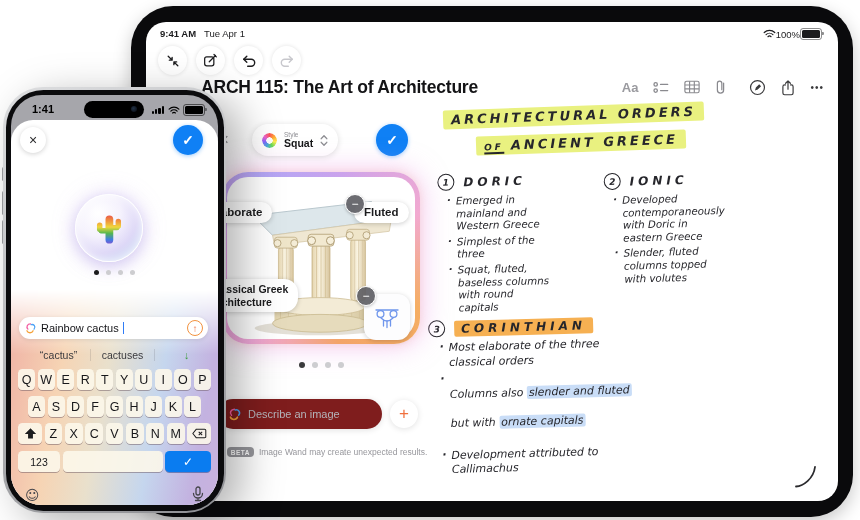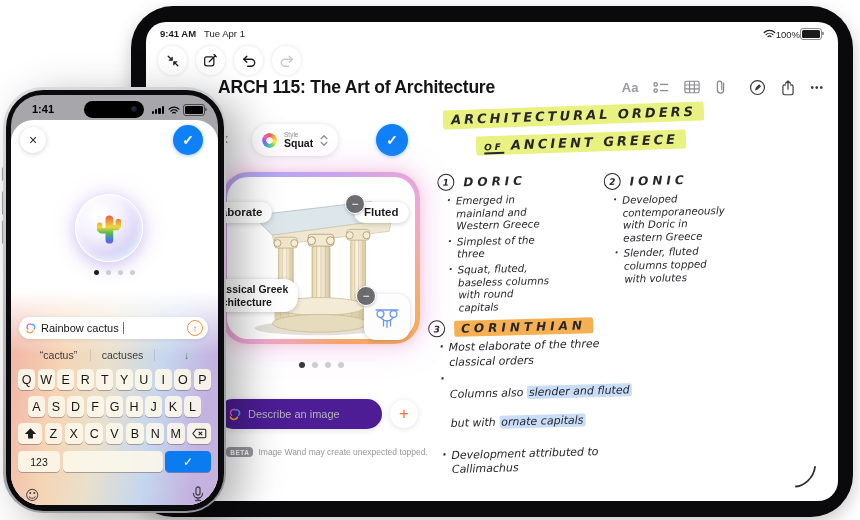--- a/index.html
+++ b/index.html
@@ -25,21 +25,21 @@
   .tb-btn{width:29px;height:29px;border-radius:50%;background:#fff;box-shadow:0 0 4px rgba(0,0,0,.12);
         display:flex;align-items:center;justify-content:center;color:#1c1c1e;}
   .tb-btn.dis{color:#c7c7cc;}
   .tb-right{position:absolute;right:14px;top:24px;height:30px;display:flex;align-items:center;gap:15px;color:#8a8a8f;margin-top:26px;}
   .tb-right .dark{color:#3a3a3c;}
   .aa{font-size:13px;font-weight:bold;color:#9a9a9f;}
   .dots3{font-size:10px;letter-spacing:1px;color:#3a3a3c;}
   .search-pill{display:flex;align-items:center;gap:5px;background:#f1f1f3;border-radius:14px;
         height:27px;padding:0 9px;width:118px;color:#8e8e93;font-size:11.5px;}
   .search-pill .micside{margin-left:auto;}
-  .note-title{position:absolute;left:72px;top:55px;font-size:17.5px;font-weight:bold;color:#141416;letter-spacing:-.2px;}
+  .note-title{position:absolute;left:55px;top:55px;font-size:17.5px;font-weight:bold;color:#141416;letter-spacing:-.2px;}
 
   
   .hw{font-family:"DejaVu Sans",sans-serif;font-style:italic;color:#26262b;}
   .hw-head{position:absolute;transform:rotate(-2deg);font-size:13px;letter-spacing:3px;font-weight:bold;
         background:#e9f180;padding:2px 8px;border-radius:2px;white-space:nowrap;}
   .hw-of{font-size:9px;border-bottom:2px double #26262b;margin-right:7px;}
   .hw-sec{position:absolute;transform:rotate(-1.5deg);}
   .hw-title{display:flex;align-items:center;gap:9px;margin-bottom:4px;}
   .hw-num{width:15px;height:15px;border:1.3px solid #26262b;border-radius:50%;display:inline-flex;
         align-items:center;justify-content:center;font-size:9px;font-weight:bold;flex:0 0 auto;}
@@ -73,21 +73,21 @@
   .tag{position:absolute;background:#fff;border-radius:14px;padding:4px 10px;font-size:11.5px;font-weight:bold;
         color:#1c1c1e;box-shadow:0 1px 5px rgba(0,0,0,.2);white-space:pre-line;line-height:12.5px;}
   .minus-badge{position:absolute;width:18px;height:18px;border-radius:50%;background:rgba(95,95,101,.92);
         border:1.5px solid #fff;color:#fff;display:flex;align-items:center;justify-content:center;
         font-size:12px;line-height:1;z-index:3;box-shadow:0 1px 3px rgba(0,0,0,.25);}
   .thumb{position:absolute;left:218px;top:272px;width:46px;height:46px;background:#fdfdfe;border-radius:12px;
         box-shadow:0 1px 5px rgba(0,0,0,.18);display:flex;align-items:center;justify-content:center;}
   .page-dots{position:absolute;display:flex;gap:7px;align-items:center;}
   .page-dots i{width:6px;height:6px;border-radius:50%;background:#cdcdd0;}
   .page-dots i.on{background:#3a3a3c;}
-  .iw-input{position:absolute;left:72px;top:377px;width:164px;height:30px;background:#4c1d95;border-radius:15px;
+  .iw-input{position:absolute;left:72px;top:377px;width:164px;height:30px;background:#7f1d1d;border-radius:15px;
         box-shadow:0 1px 6px rgba(0,0,0,.12);display:flex;align-items:center;gap:6px;padding:0 9px;
         box-sizing:border-box;}
   .iw-input span{font-size:11px;color:#b4b4ba;}
   .plus-btn{position:absolute;left:244px;top:378px;width:28px;height:28px;border-radius:50%;background:#fff;
         box-shadow:0 1px 6px rgba(0,0,0,.12);color:#f0703e;font-size:17px;display:flex;align-items:center;
         justify-content:center;}
   .beta-row{position:absolute;left:56px;top:425px;width:250px;display:flex;align-items:center;
         justify-content:center;gap:5px;}
   .beta-badge{background:#97979c;color:#fff;font-size:6.5px;font-weight:bold;padding:1.5px 4px;border-radius:4px;
         letter-spacing:.5px;}
@@ -388,21 +388,21 @@
           <path d="M10 3 C5 3 3 8 6 11" stroke="#f35ca0"></path>
           <path d="M4.5 13.5 C6 17.5 12.5 17.5 14 13.5" stroke="#f5a33b"></path>
           <path d="M15.5 11 C18.8 7 15 3 11 4" stroke="#4da3f5"></path>
         </svg>
         <span>Describe an image</span>
       </div>
       <div class="plus-btn">+</div>
 
       <div class="beta-row">
         <span class="beta-badge">BETA</span>
-        <span class="beta-text">Image Wand may create unexpected topped.</span>
+        <span class="beta-text">Image Wand may create unexpected results.</span>
       </div>
 
     </div>
   </div>
 
   <div class="iphone">
     <div class="ph-nub" style="top:80px;height:14px;"></div>
     <div class="ph-nub" style="top:104px;height:24px;"></div>
     <div class="ph-nub" style="top:133px;height:24px;"></div>
     <div class="ph-frame"></div>

